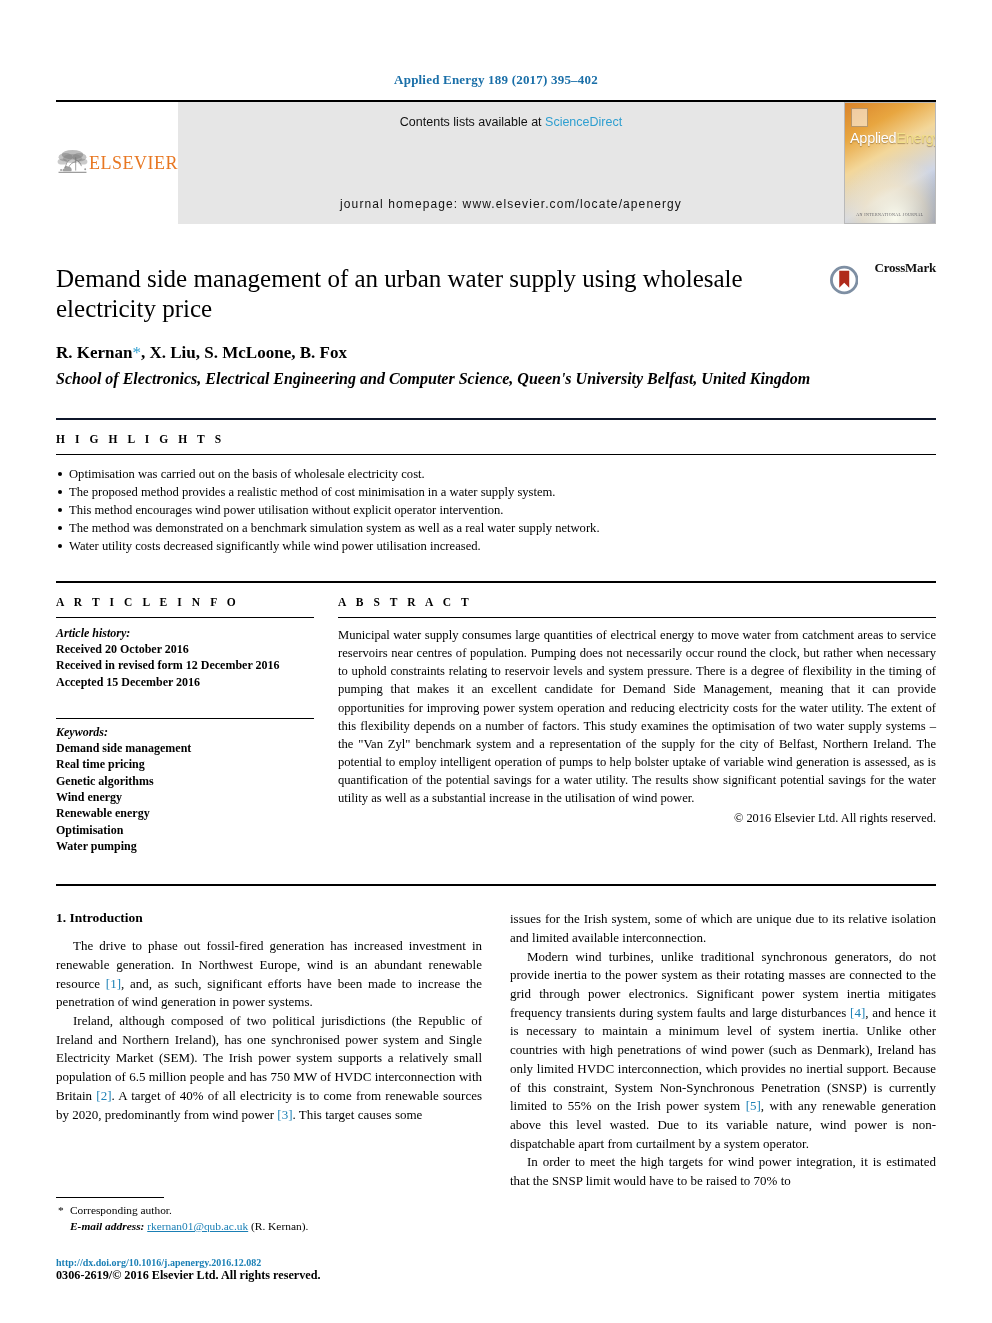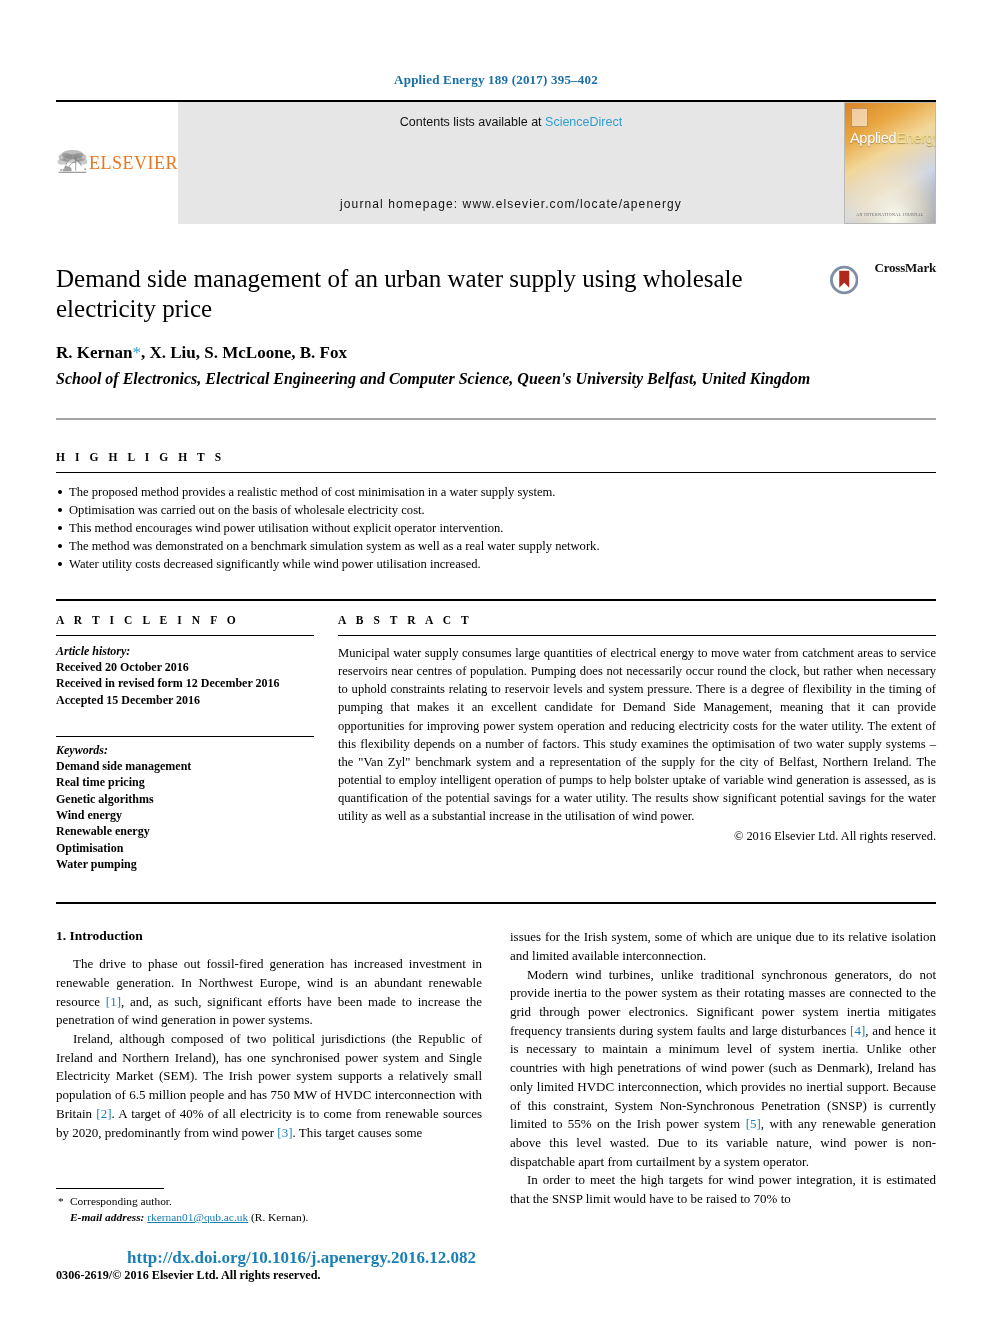--- a/index.html
+++ b/index.html
@@ -182,22 +182,22 @@
     font-family: "Liberation Serif", serif;
     font-size: 11.5px;
     font-weight: bold;
     letter-spacing: 3.6px;
     color: #000;
   }
 
   
   .highlights {
     margin: 30px 56px 0 56px;
-    border-top: 2px solid #a3a3a3;
-    padding-top: 31px;
+    border-top: 2px solid #0f172a;
+    padding-top: 13px;
   }
   .hl-rule {
     border-top: 1px solid #000;
     margin: 9px 0 10px 0;
   }
   ul.hl-list {
     list-style: none;
     margin: 0; padding: 0;
   }
   ul.hl-list li {
@@ -305,24 +305,23 @@
     line-height: 1.4;
     padding-left: 14px;
     position: relative;
   }
   .foot-star { position: absolute; left: 2px; }
   .foot-em { font-style: italic; font-weight: bold; }
   .link-blue { color: #1a7fb5; text-decoration: underline; }
   .doi-block { margin-top: 22px; }
   .doi-line {
     font-family: "Liberation Serif", serif;
-    font-size: 17px;
+    font-size: 10px;
     color: #1a7fb5;
     font-weight: bold;
-    text-align: right;
   }
   .issn-line {
     font-family: "Liberation Serif", serif;
     font-size: 12.2px;
     font-weight: bold;
     color: #000;
   }
 </style>
 </head>
 <body>
@@ -390,22 +389,22 @@
 
     <div class="authors"><span>R. Kernan</span><span class="star">*</span><span>, X. Liu, S. McLoone, B. Fox</span></div>
 
     <div class="affiliation">School of Electronics, Electrical Engineering and Computer Science, Queen's University Belfast, United Kingdom</div>
   </div>
 
   <div class="highlights">
     <div class="sec-label">H I G H L I G H T S</div>
     <div class="hl-rule"></div>
     <ul class="hl-list">
+      <li>Optimisation was carried out on the basis of wholesale electricity cost.</li>
       <li>The proposed method provides a realistic method of cost minimisation in a water supply system.</li>
-      <li>Optimisation was carried out on the basis of wholesale electricity cost.</li>
       <li>This method encourages wind power utilisation without explicit operator intervention.</li>
       <li>The method was demonstrated on a benchmark simulation system as well as a real water supply network.</li>
       <li>Water utility costs decreased significantly while wind power utilisation increased.</li>
     </ul>
   </div>
 
   <div class="info-abstract">
     <div class="col-info">
       <div class="sec-label">A R T I C L E    I N F O</div>
       <div class="info-rule"></div>

